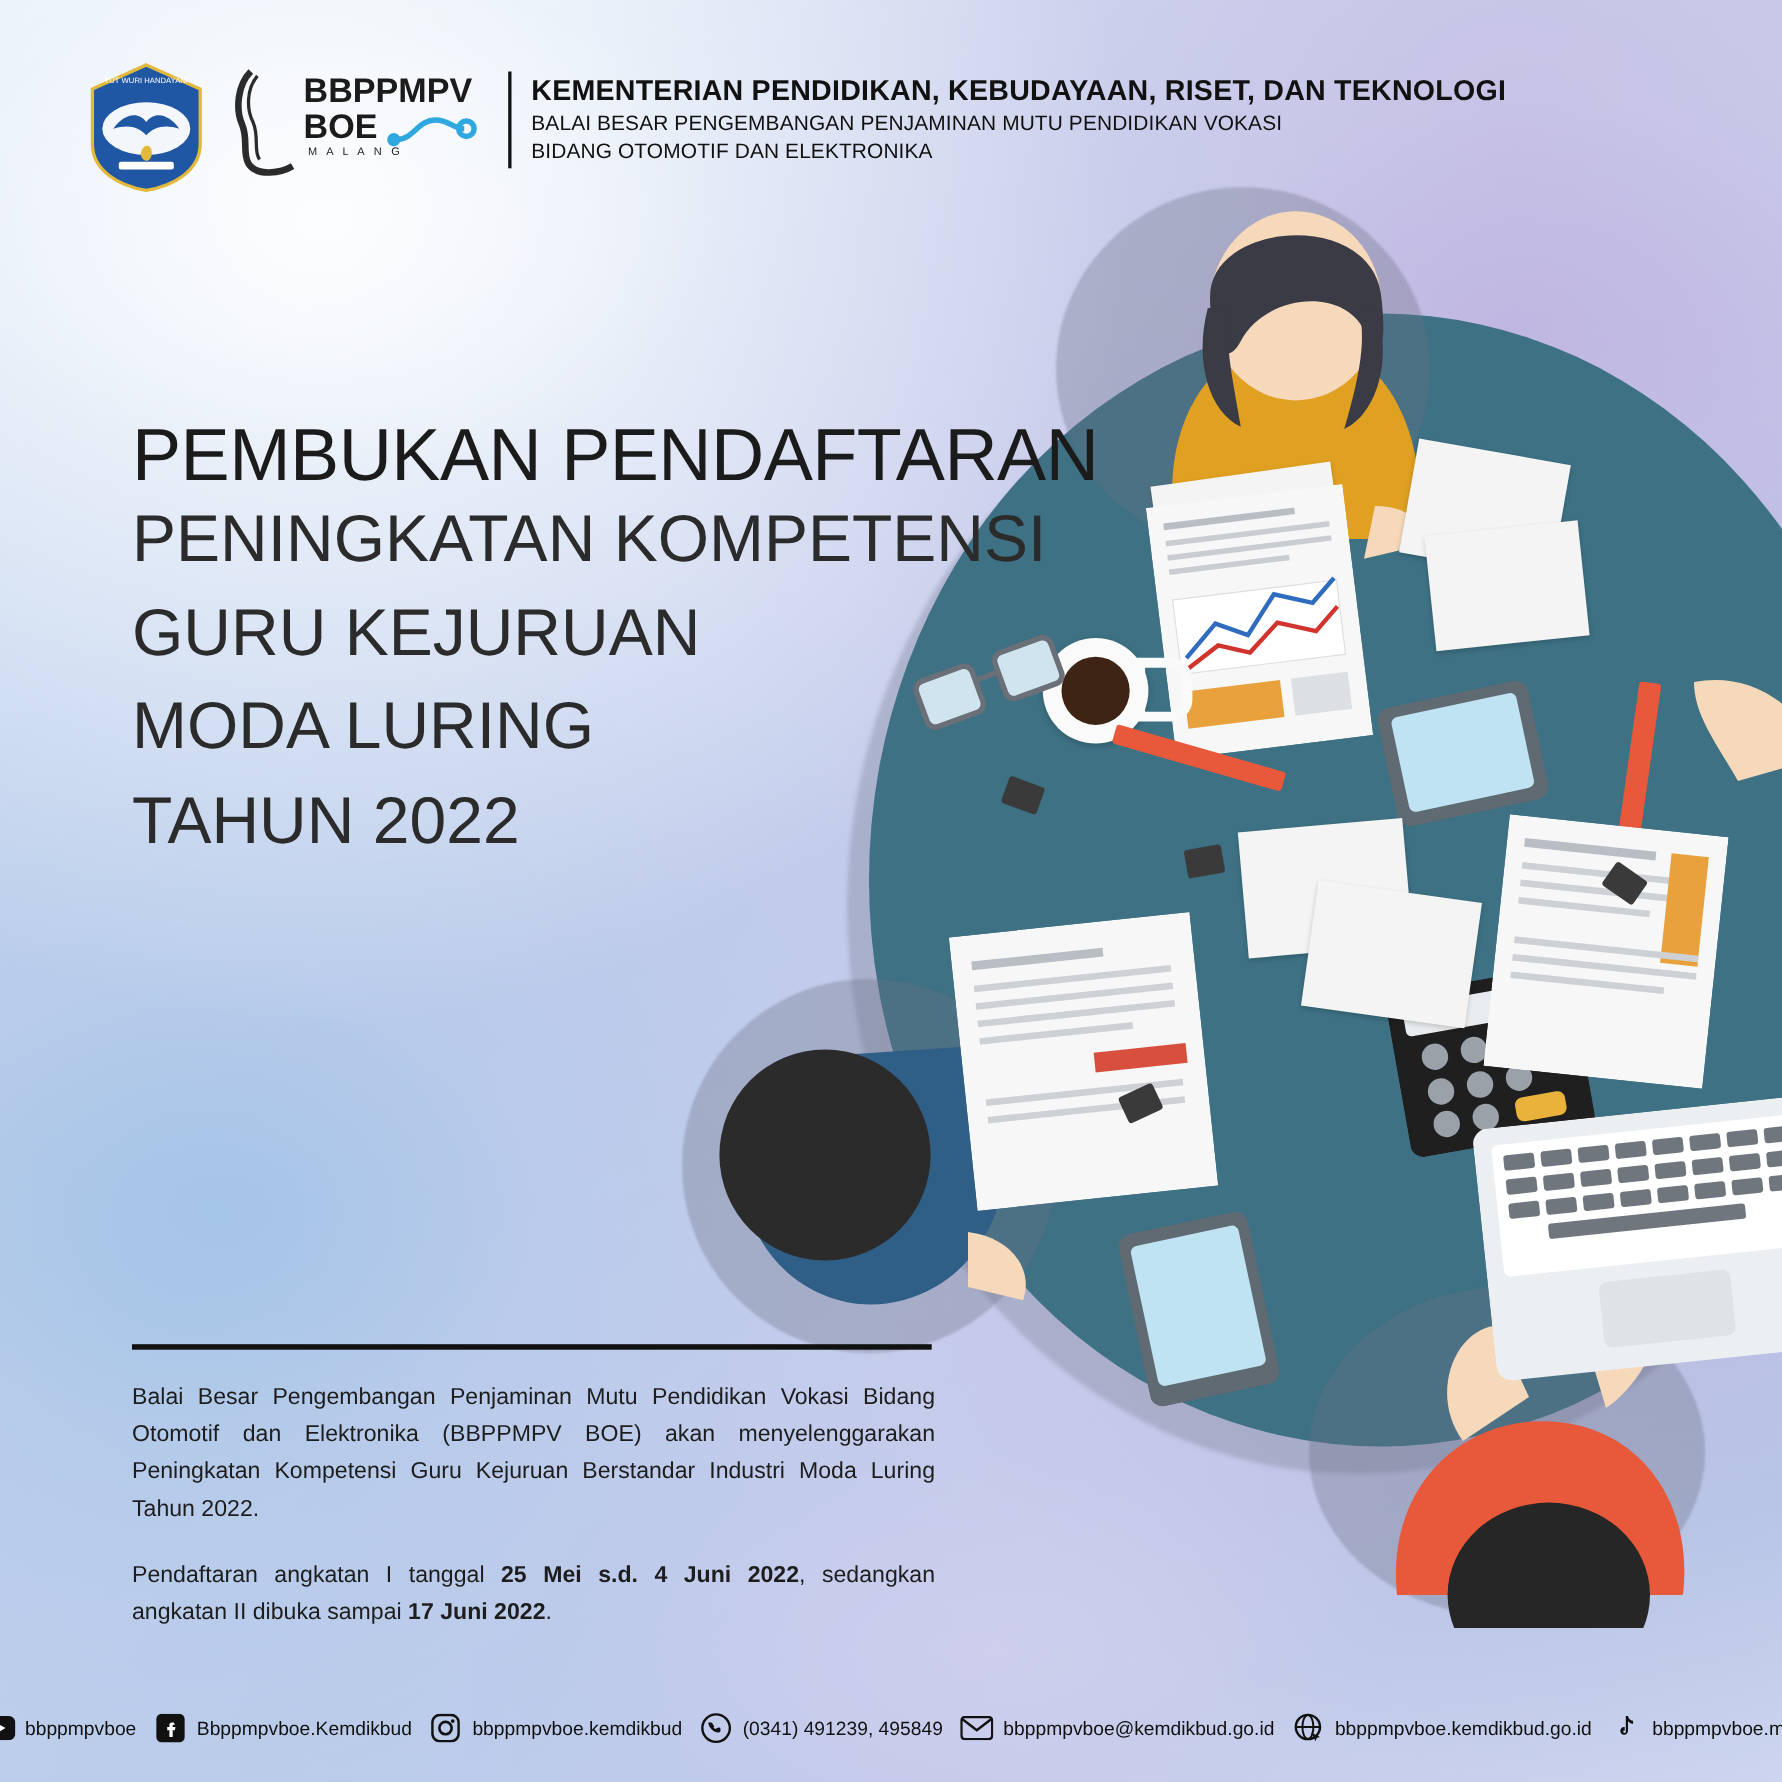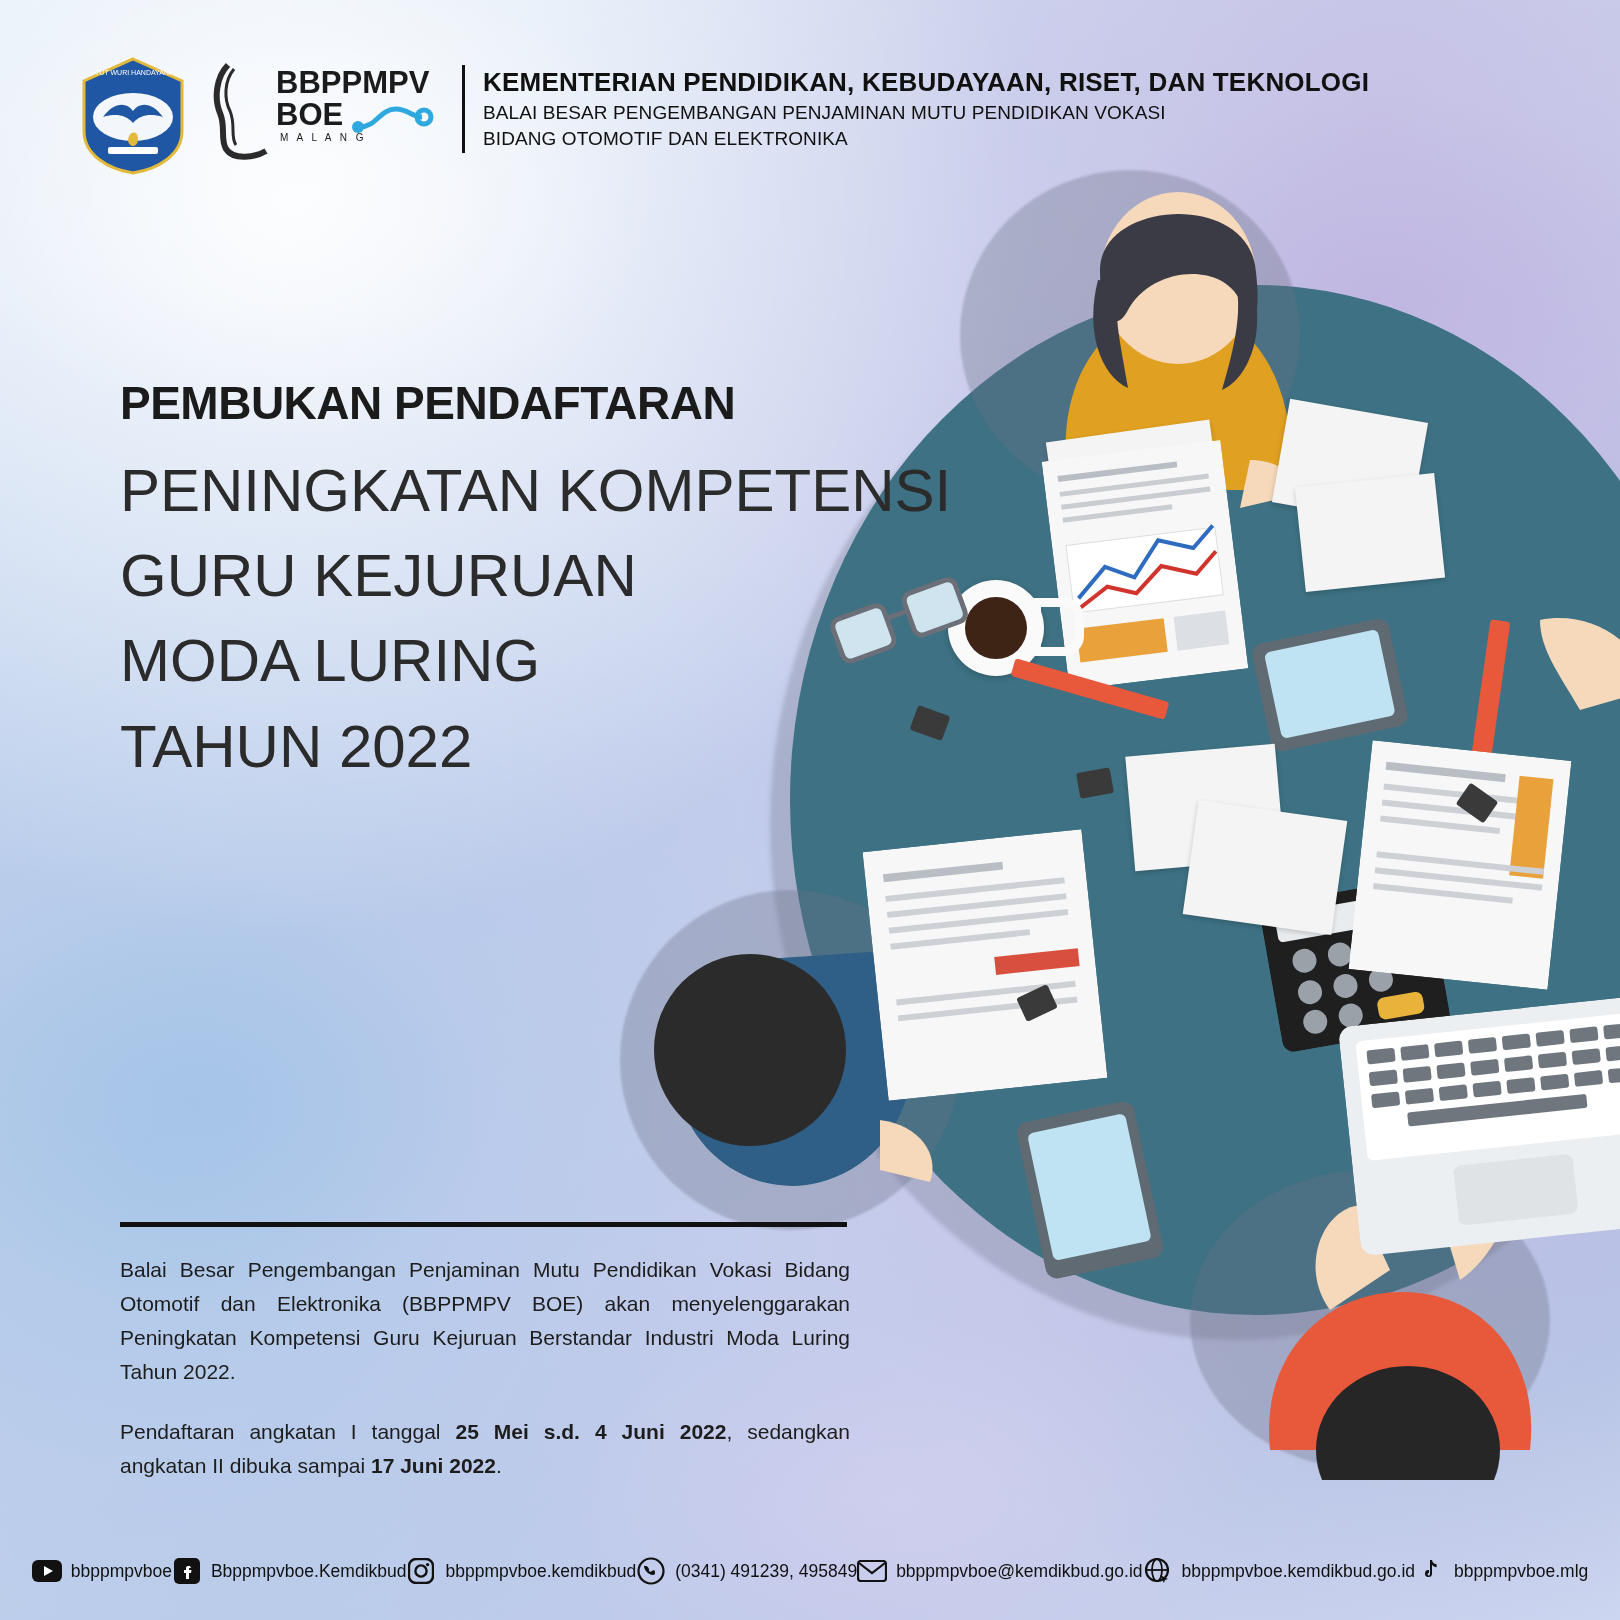--- a/index.html
+++ b/index.html
@@ -41,22 +41,22 @@
     border-left:3px solid #111;
     padding-left:18px;
     margin-top:10px;
   }
   .ministry .l1{font-size:26px;font-weight:bold;letter-spacing:.2px;color:#111;line-height:1.35;}
   .ministry .l2,.ministry .l3,.ministry .l4{font-size:19px;color:#111;line-height:1.38;letter-spacing:.1px;}
 
   
   .titles{position:absolute;left:120px;top:380px;width:880px;}
   .t-main{
-    font-size:46px;font-weight:bold;color:#1b1b1b;letter-spacing:-0.5px;
-    line-height:1.0;margin-bottom:22px;
+    font-size:67px;font-weight:normal;color:#1b1b1b;letter-spacing:-0.5px;
+    line-height:1.0;
     font-family:"Liberation Sans", sans-serif;
   }
   .t-sub{
     font-size:60px;color:#2b2b2b;line-height:1.42;letter-spacing:0px;
     font-weight:400;
   }
   .t-sub div{white-space:nowrap;}
 
   
   .divider{position:absolute;left:120px;top:1222px;width:727px;height:5px;background:#111;}
@@ -80,21 +80,21 @@
   }
   .obj{position:absolute;}
   .paper{background:#f4f4f4;box-shadow:0 2px 5px rgba(0,0,0,.18);}
   .pencil{background:#e8593b;border-radius:3px;}
   .clip{width:34px;height:26px;background:#3a3a3a;border-radius:3px;}
   .person-shadow{background:rgba(110,115,135,0.35);border-radius:50%;filter:blur(1px);}
 
   
   .footer{
     position:absolute;left:0;right:0;bottom:34px;
-    display:flex;align-items:center;justify-content:center;
+    display:flex;align-items:center;justify-content:center;gap:16px;
     padding:0 40px;
   }
   .fitem{display:flex;align-items:center;gap:9px;font-size:17.5px;color:#111;white-space:nowrap;}
   .ficon{width:30px;height:30px;flex:none;display:flex;align-items:center;justify-content:center;}
 </style>
 </head>
 <body>
 
 <div class="poster">
   <div class="wash"></div>

